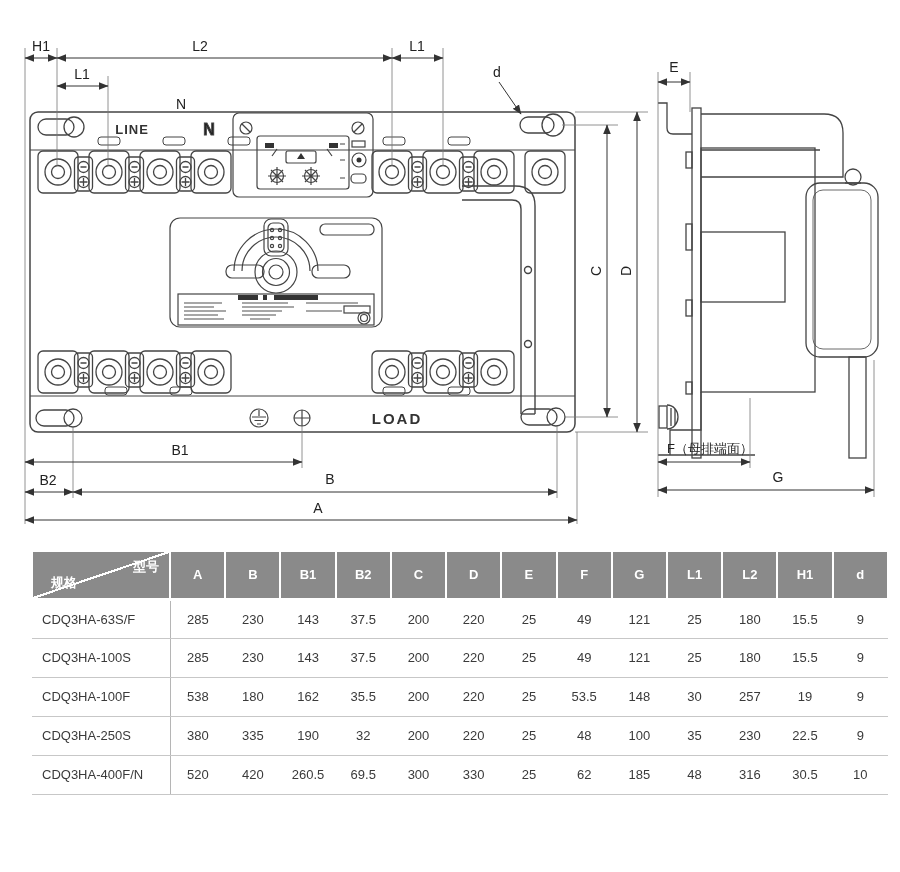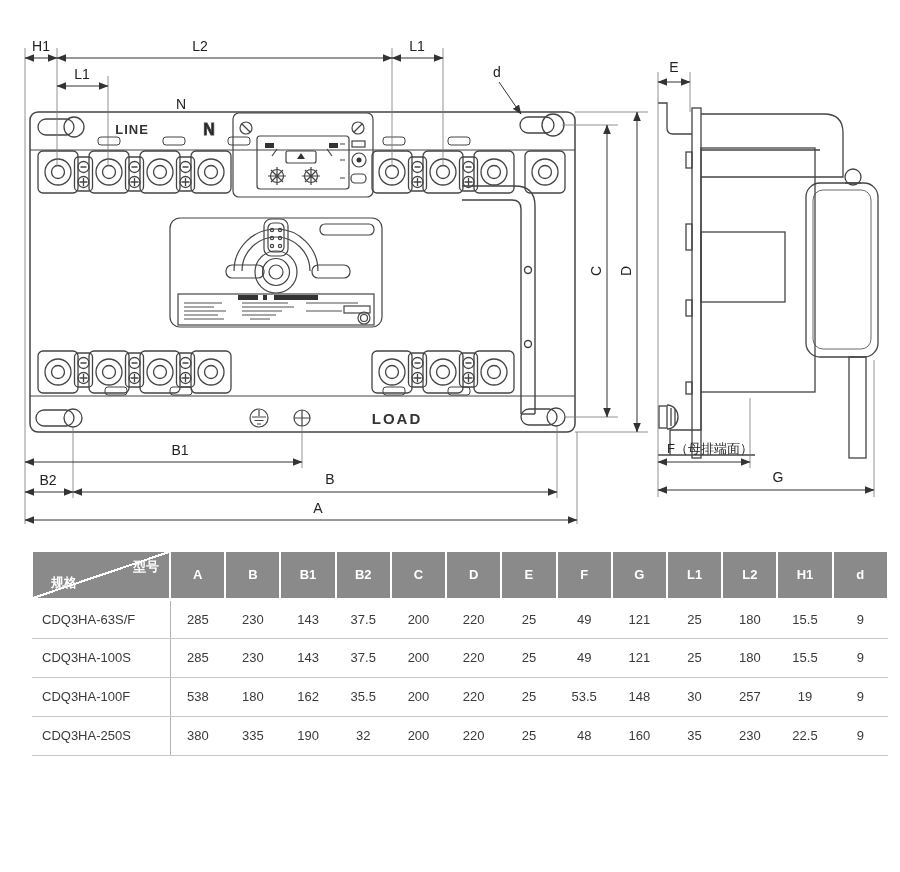--- a/index.html
+++ b/index.html
@@ -377,23 +377,39 @@
           <tr>
             <td class="model-cell">CDQ3HA-250S</td>
             <td>380</td>
             <td>335</td>
             <td>190</td>
             <td>32</td>
             <td>200</td>
             <td>220</td>
             <td>25</td>
             <td>48</td>
-            <td>160</td>
+            <td>100</td>
             <td>35</td>
             <td>230</td>
             <td>22.5</td>
             <td>9</td>
           </tr>
+          <tr>
+            <td class="model-cell">CDQ3HA-400F/N</td>
+            <td>520</td>
+            <td>420</td>
+            <td>260.5</td>
+            <td>69.5</td>
+            <td>300</td>
+            <td>330</td>
+            <td>25</td>
+            <td>62</td>
+            <td>185</td>
+            <td>48</td>
+            <td>316</td>
+            <td>30.5</td>
+            <td>10</td>
+          </tr>
         </tbody>
     </table>
   </div>
 
 </div>
 
 </body></html>

